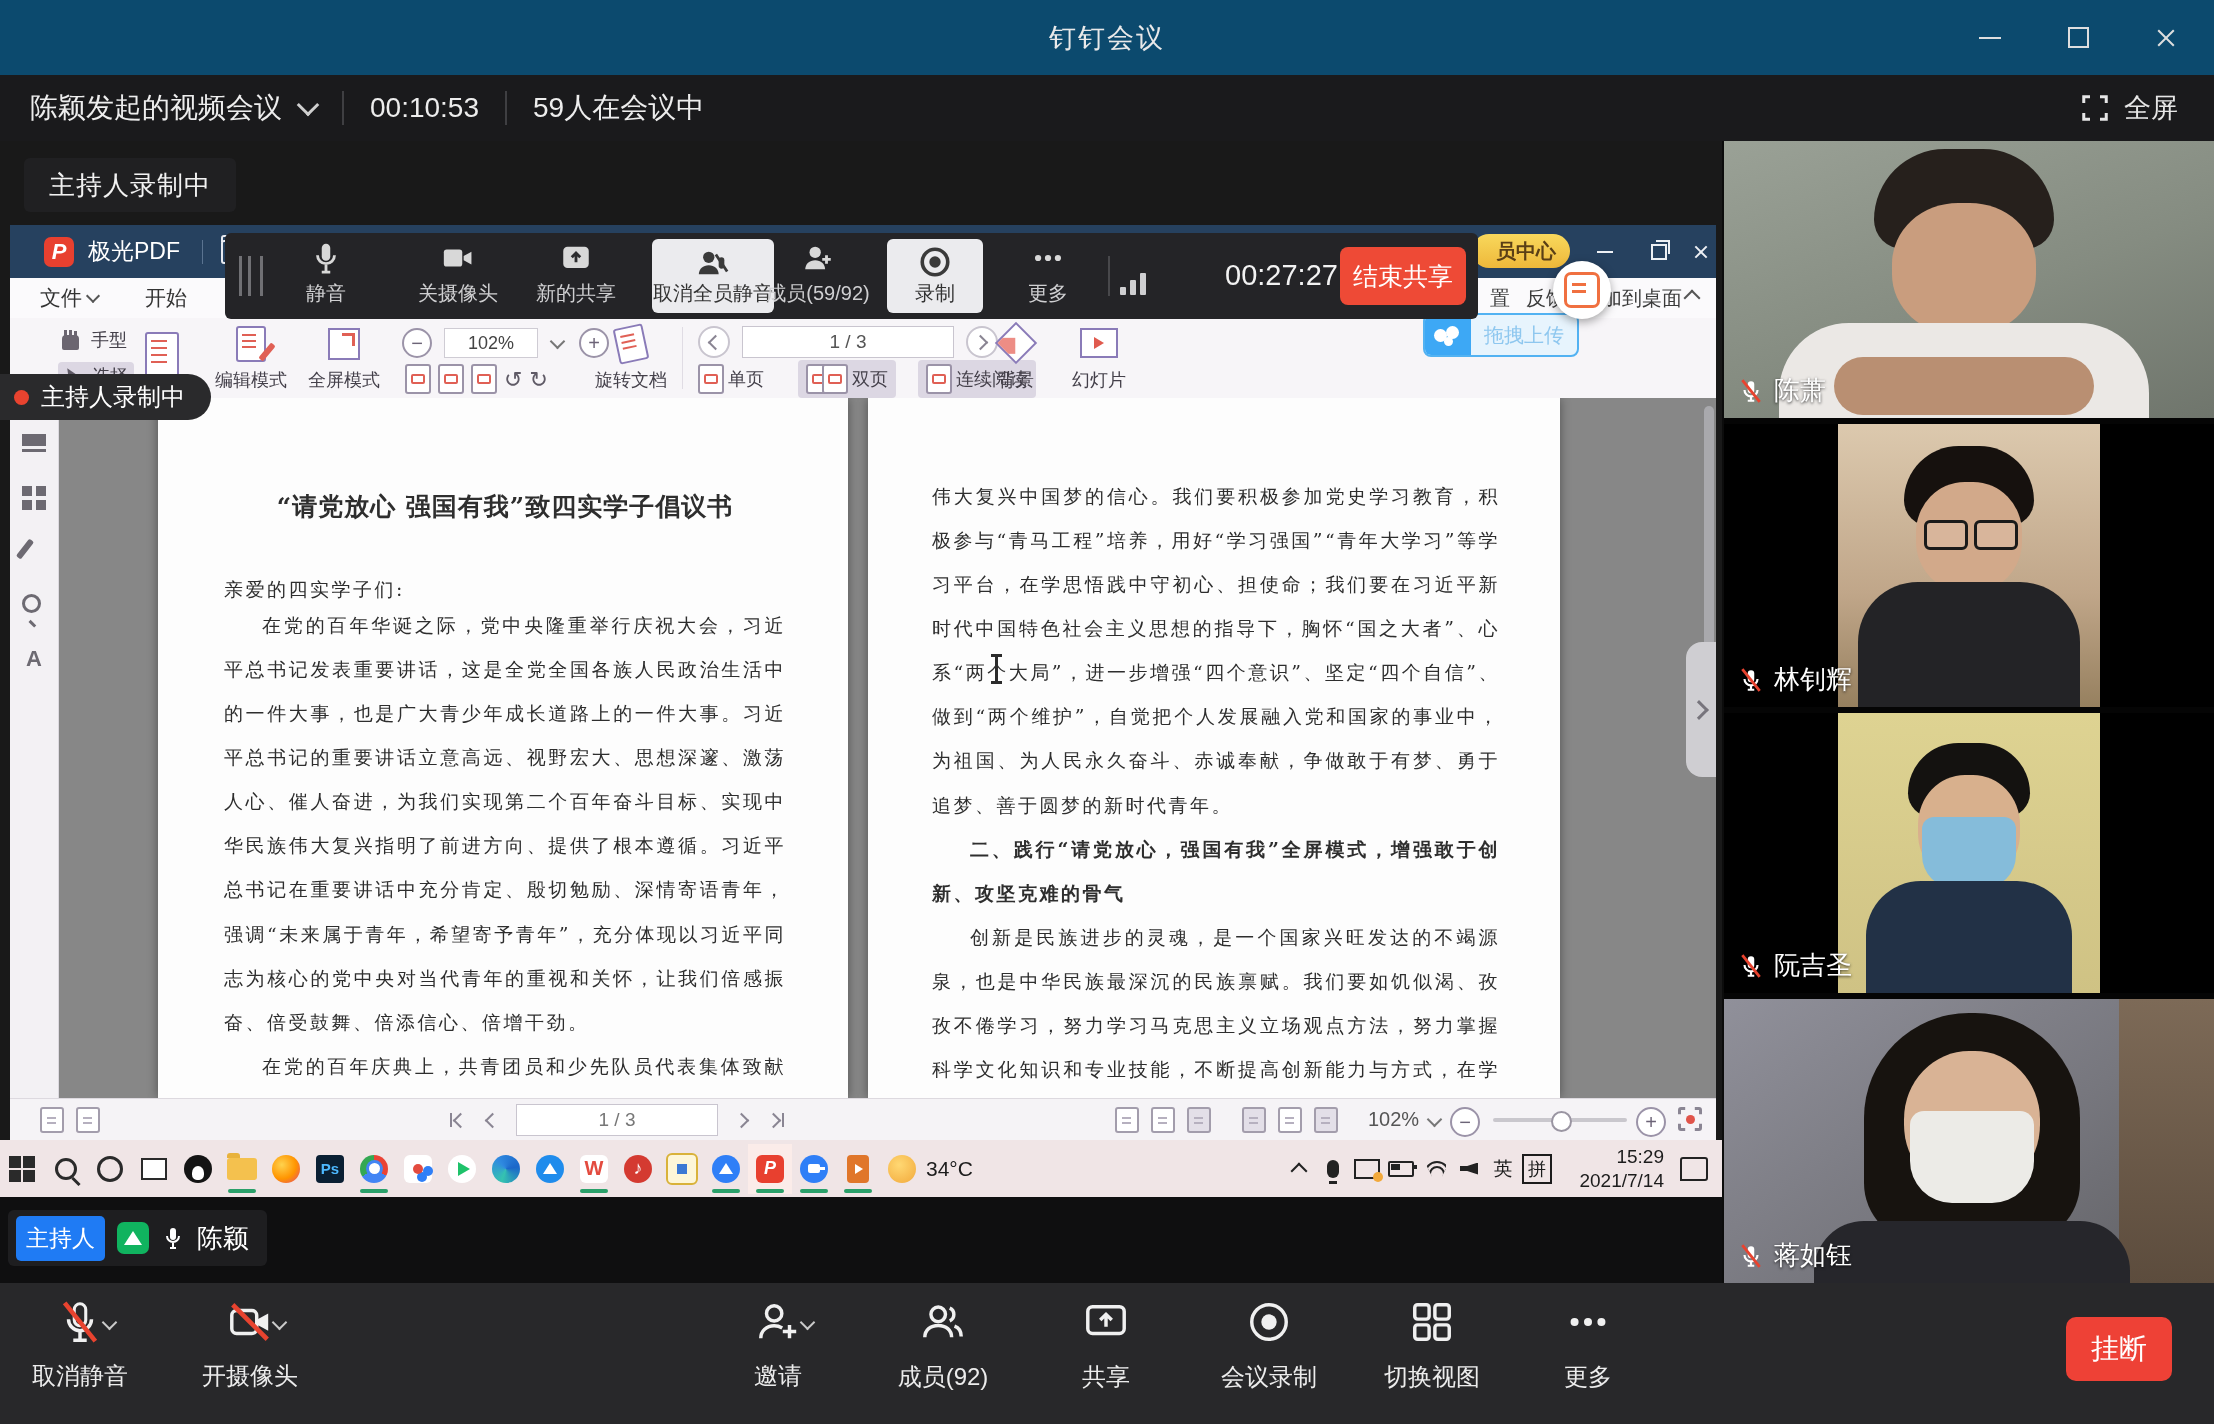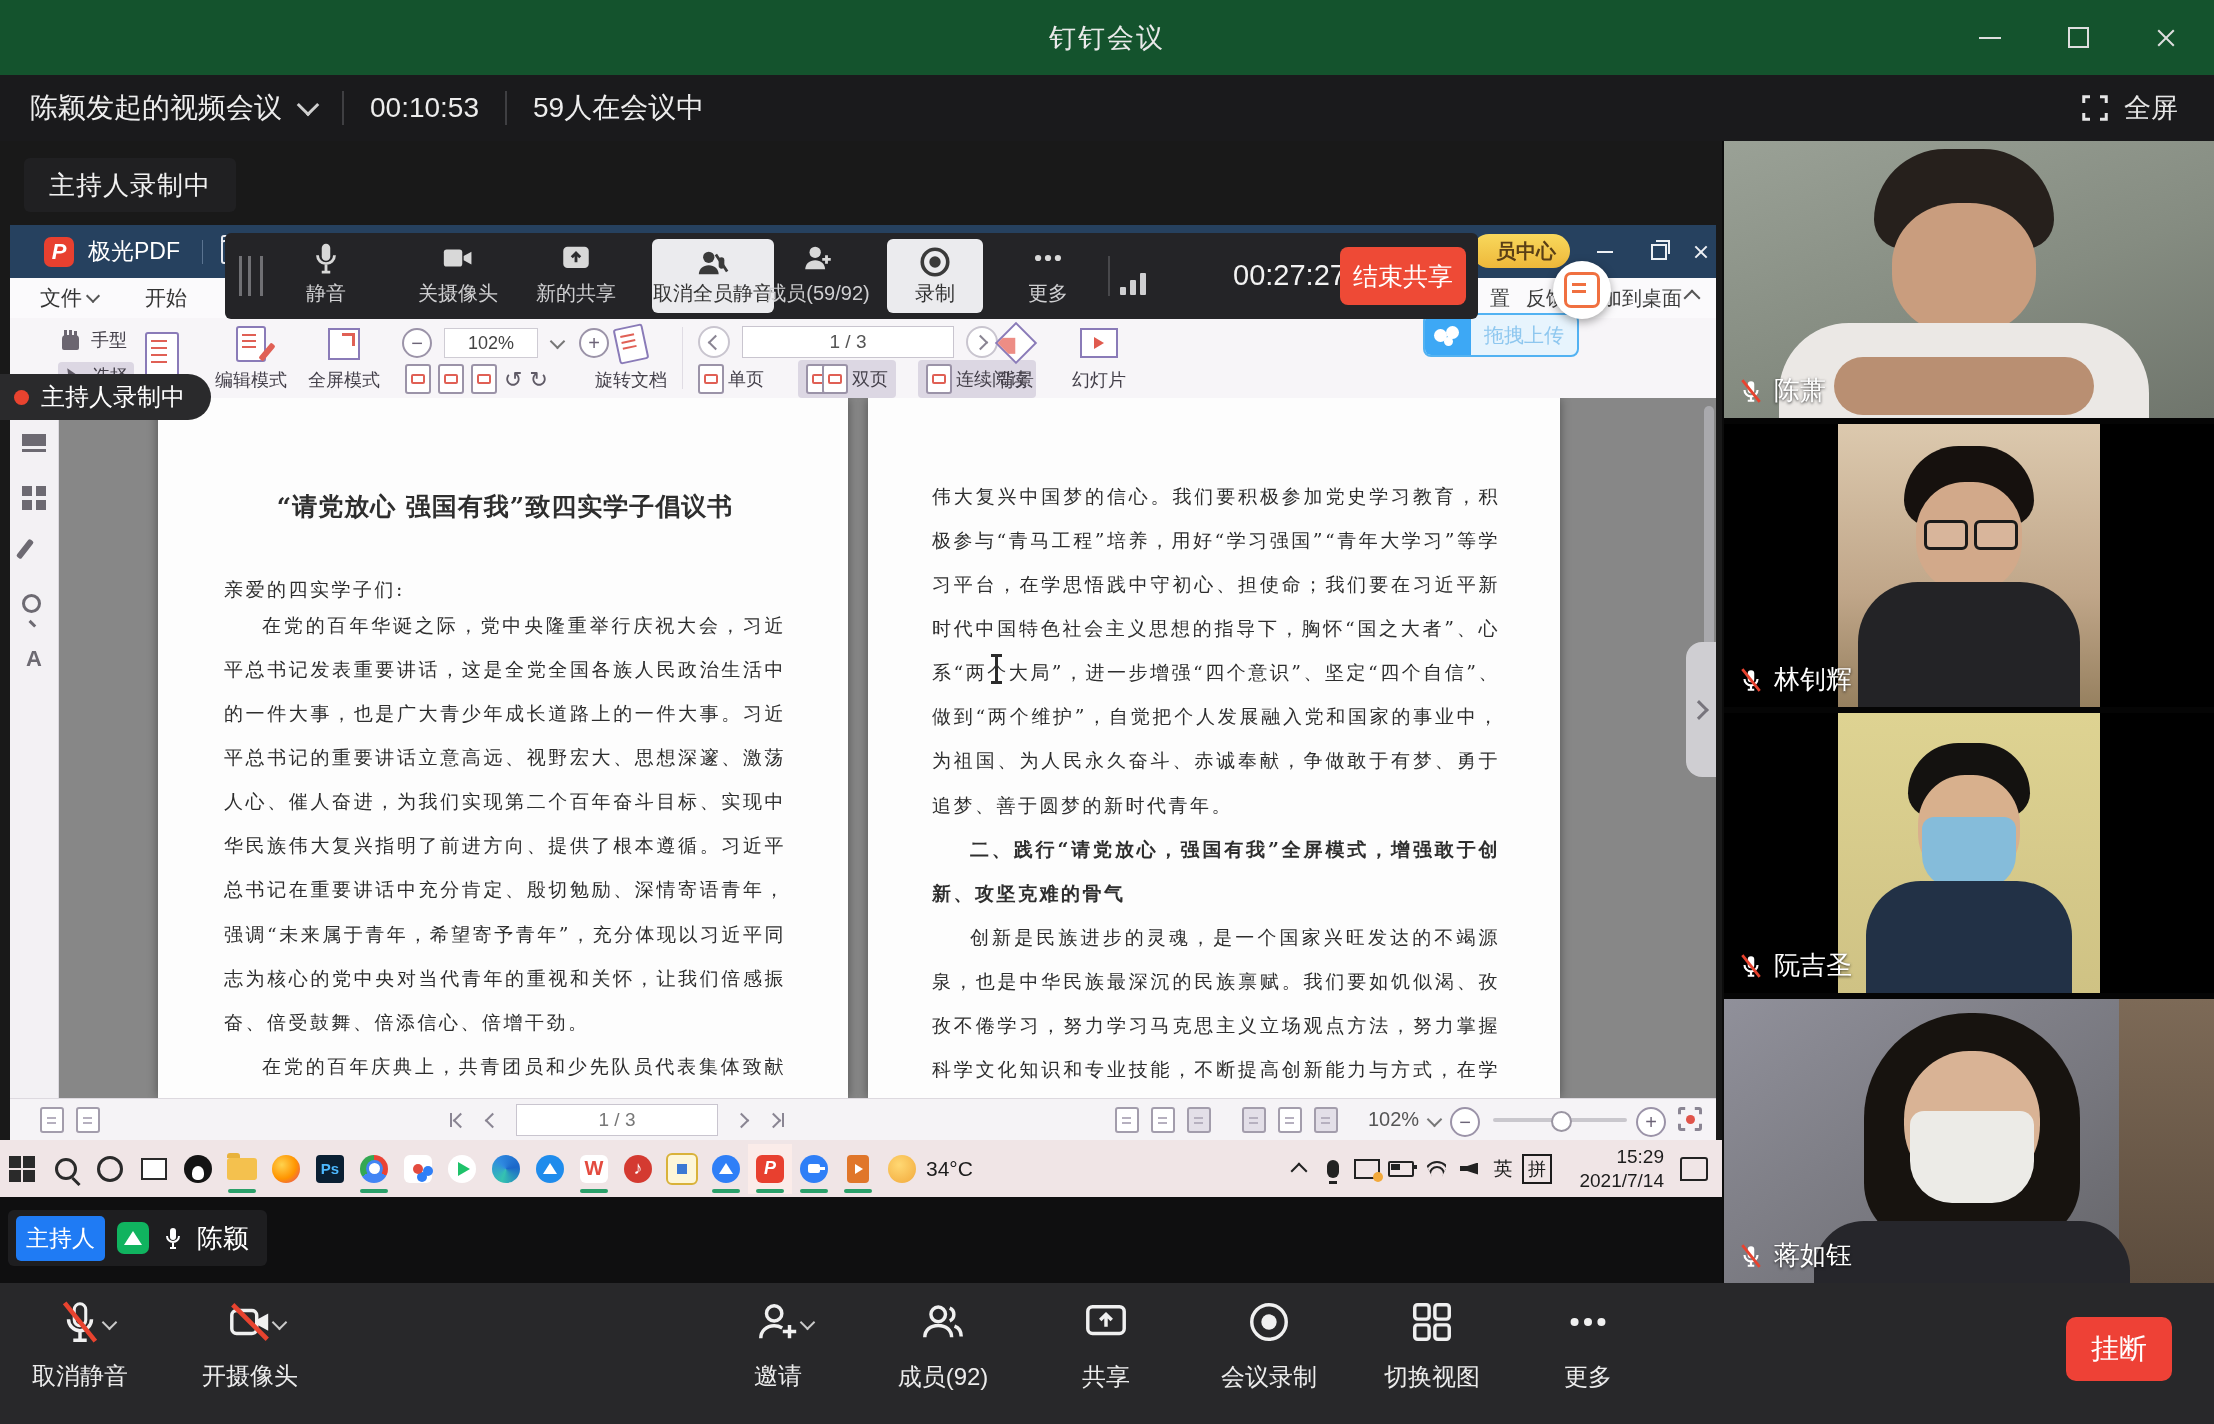--- a/index.html
+++ b/index.html
@@ -1,21 +1,21 @@
 <!DOCTYPE html>
 <html><head>
 <meta charset="utf-8">
 <style>
   html,body{margin:0;padding:0;background:#000;}
   .screen{position:relative;width:2214px;height:1424px;background:#0c0c0c;overflow:hidden;
           font-family:"Liberation Sans","DejaVu Sans",sans-serif;-webkit-font-smoothing:antialiased;}
   .abs{position:absolute;}
 
   
-  .titlebar{left:0;top:0;width:2214px;height:75px;background:#14532d;display:flex;align-items:center;justify-content:center;}
+  .titlebar{left:0;top:0;width:2214px;height:75px;background:#0c4a6e;display:flex;align-items:center;justify-content:center;}
   .titlebar .apptitle{color:#e9e9e9;font-size:27px;letter-spacing:2px;}
   .winctls{position:absolute;right:18px;top:0;height:75px;display:flex;align-items:center;gap:48px;padding-right:10px;}
   .wbtn{width:40px;height:40px;display:flex;align-items:center;justify-content:center;cursor:pointer;}
   .wmin{width:22px;height:2px;background:#dedede;}
   .wmax{width:17px;height:17px;border:2px solid #dedede;}
   .wclose{position:relative;width:22px;height:22px;}
   .wclose:before,.wclose:after{content:"";position:absolute;left:0;top:10px;width:22px;height:2px;background:#dedede;}
   .wclose:before{transform:rotate(45deg);} .wclose:after{transform:rotate(-45deg);}
 
   
@@ -146,21 +146,21 @@
   .mtoolbar{left:225px;top:92px;width:1253px;height:86px;background:#242427;border-radius:6px;z-index:40;}
   .mt-handle{position:absolute;left:14px;top:23px;width:18px;height:40px;border-left:3px solid #707074;border-right:3px solid #707074;}
   .mt-handle:before{content:"";position:absolute;left:6px;top:0;width:3px;height:40px;background:#707074;}
   .mtitem{position:absolute;top:4px;width:120px;height:70px;display:flex;flex-direction:column;align-items:center;justify-content:flex-end;cursor:pointer;}
   .mtitem .lb{font-size:20px;color:#cfcfd1;margin-top:5px;white-space:nowrap;}
   .mtbox{position:absolute;top:6px;height:74px;background:#ebebee;border-radius:6px;display:flex;flex-direction:column;align-items:center;justify-content:flex-end;padding-bottom:6px;box-sizing:border-box;cursor:pointer;}
   .mtbox .lb{font-size:20px;color:#333;white-space:nowrap;}
   .mtdiv{position:absolute;left:883px;top:23px;width:2px;height:40px;background:#48484b;}
   .sigbars{position:absolute;left:895px;top:36px;width:30px;height:26px;}
   .sigbars i{position:absolute;bottom:0;width:6px;background:#cfcfd1;border-radius:1px;}
-  .mt-timer{position:absolute;left:1000px;top:26px;width:110px;color:#f2f2f2;font-size:29px;margin-left:8px;}
+  .mt-timer{position:absolute;left:1000px;top:26px;width:110px;color:#f2f2f2;font-size:29px;}
   .endshare{position:absolute;left:1115px;top:14px;width:126px;height:58px;background:#ee4a36;border-radius:8px;color:#fff;font-size:25px;display:flex;align-items:center;justify-content:center;cursor:pointer;}
 
   
   .taskbar{left:0;top:999px;width:1722px;height:57px;background:#f0e5e6;display:flex;align-items:center;z-index:20;}
   .tbi{width:44px;height:50px;display:flex;align-items:center;justify-content:center;position:relative;flex:none;cursor:pointer;}
   .tbi.run:after{content:"";position:absolute;left:8px;bottom:1px;width:28px;height:4px;background:#2aa06a;border-radius:2px;}
   .tbi.act{background:#fbece9;}
   .sq{width:28px;height:28px;border-radius:6px;display:flex;align-items:center;justify-content:center;font-size:15px;font-weight:bold;}
   .ci{width:28px;height:28px;border-radius:50%;display:flex;align-items:center;justify-content:center;}
   .winlogo{width:26px;height:26px;display:grid;grid-template-columns:12px 12px;grid-gap:2px;}

